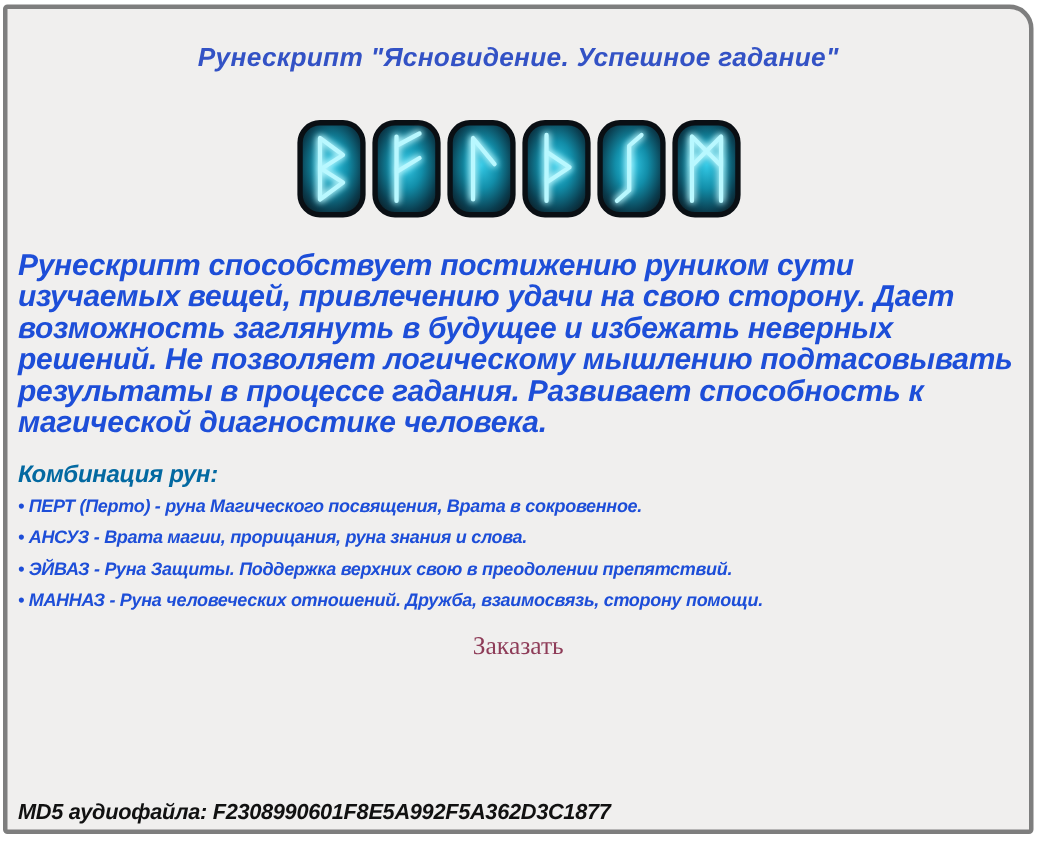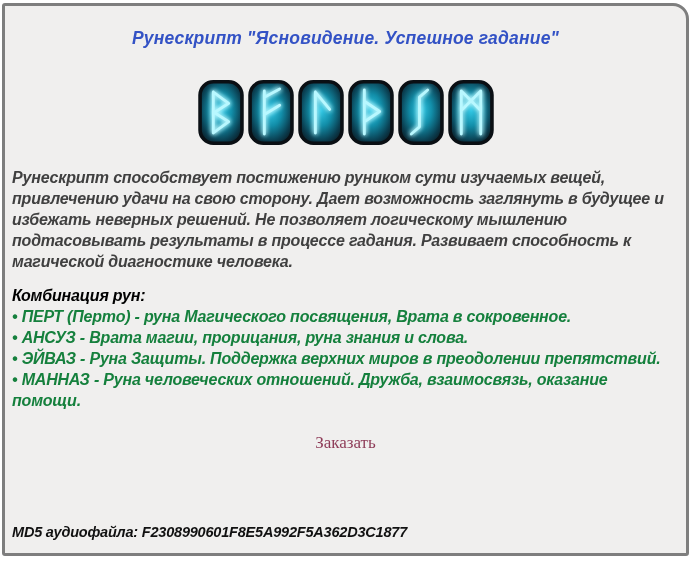--- a/index.html
+++ b/index.html
@@ -33,61 +33,61 @@
   }
   .runes-row {
     margin-top: 29px;
     display: flex;
     justify-content: center;
     gap: 4px;
   }
   .stone { line-height: 0; }
   .description {
     margin: 20px 10px 0 7px;
-    font-size: 16px;
+    font-size: 20px;
     line-height: 21px;
     font-style: italic;
     font-weight: bold;
-    color: #404040;
+    color: #1d4ed8;
     letter-spacing: -0.2px;
   }
   .combo-heading {
     margin: 13px 10px 0 7px;
     font-size: 16px;
     line-height: 21px;
     font-style: italic;
     font-weight: bold;
-    color: #000000;
+    color: #0369a1;
     letter-spacing: -0.2px;
   }
   .combo-list {
     margin: 0 10px 0 7px;
     padding: 0;
     list-style: none;
-    font-size: 16px;
+    font-size: 12px;
     line-height: 21px;
     font-style: italic;
     font-weight: bold;
-    color: #15803d;
+    color: #1d4ed8;
     letter-spacing: -0.2px;
   }
   .order-row {
-    margin-top: 22px;
+    margin-top: 10px;
     text-align: center;
   }
   .order-link {
     font-family: "Liberation Serif", serif;
     font-size: 17px;
     color: #8e3c58;
     text-decoration: none;
   }
   .footer {
     position: absolute;
     left: 7px;
-    bottom: 13px;
+    bottom: 3px;
     font-size: 14.5px;
     font-style: italic;
     font-weight: bold;
     color: #111111;
     letter-spacing: -0.2px;
   }
   .svg-defs { position: absolute; width: 0; height: 0; }
 </style>
 </head>
 <body>
@@ -154,22 +154,22 @@
     </span>
   </div>
 
   <p class="description">Рунескрипт способствует постижению руником сути изучаемых вещей, привлечению удачи на свою сторону. Дает возможность заглянуть в будущее и избежать неверных решений. Не позволяет логическому мышлению подтасовывать результаты в процессе гадания. Развивает способность к магической диагностике человека.</p>
 
   <p class="combo-heading">Комбинация рун:</p>
 
   <ul class="combo-list">
     <li>• ПЕРТ (Перто) - руна Магического посвящения, Врата в сокровенное.</li>
     <li>• АНСУЗ - Врата магии, прорицания, руна знания и слова.</li>
-    <li>• ЭЙВАЗ - Руна Защиты. Поддержка верхних миров в преодолении препятствий.</li>
-    <li>• МАННАЗ - Руна человеческих отношений. Дружба, взаимосвязь, оказание помощи.</li>
+    <li>• ЭЙВАЗ - Руна Защиты. Поддержка верхних свою в преодолении препятствий.</li>
+    <li>• МАННАЗ - Руна человеческих отношений. Дружба, взаимосвязь, сторону помощи.</li>
   </ul>
 
   <div class="order-row">
     <a href="#" class="order-link">Заказать</a>
   </div>
 
   <div class="footer">
     <span>MD5 аудиофайла:</span>
     <span>F2308990601F8E5A992F5A362D3C1877</span>
   </div>

